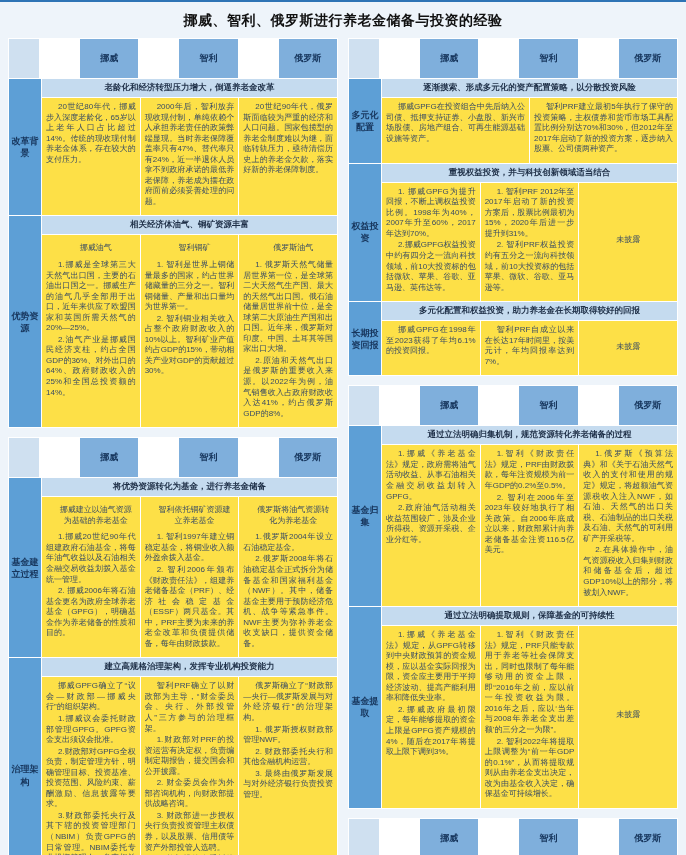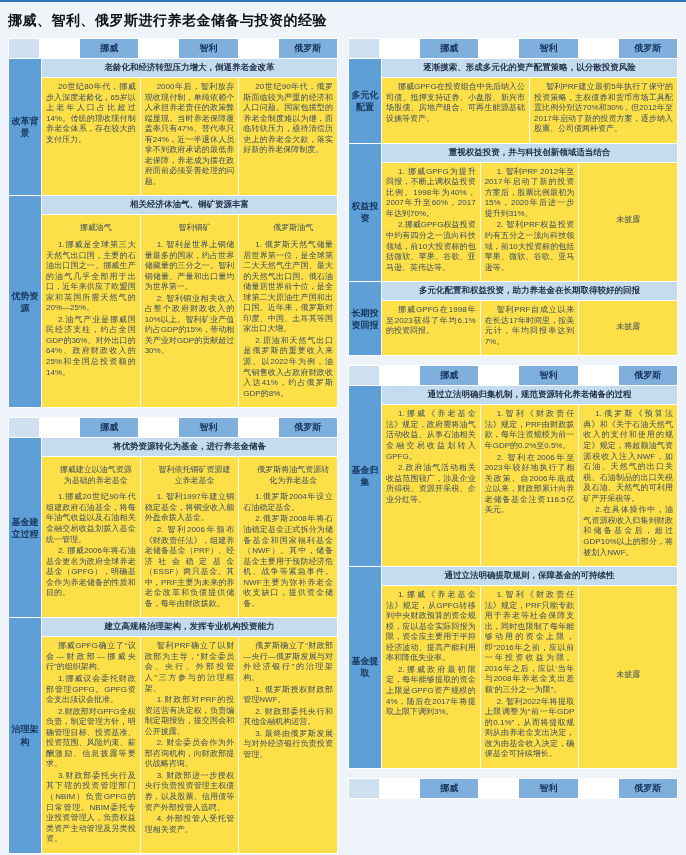--- a/index.html
+++ b/index.html
@@ -4,34 +4,34 @@
 <style>
   html,body{margin:0;padding:0;}
   body{
     width:686px;min-height:855px;background:#eef4fa;
     font-family:"Liberation Sans","DejaVu Sans",sans-serif;
     color:#3a4c63;
   }
   .top-rule{height:2px;background:#2e74b5;width:100%;}
   .page{padding:4px 8px 10px 8px;}
   .title{
-    margin:6px 0 8px 0;
+    margin:6px 0 8px 0;text-align:center;
     font-size:14px;font-weight:bold;color:#111;letter-spacing:0.5px;
   }
   .cols{display:flex;gap:10px;align-items:flex-start;}
   .col{flex:1 1 0;display:flex;flex-direction:column;gap:9px;}
   .tbl{
     display:flex;flex-direction:column;gap:1px;
     background:#ffffff;border:1px solid #ffffff;
   }
   .tbl-head{display:flex;gap:1px;}
   .corner{width:30px;flex:0 0 30px;background:#cfe0f0;}
   .head-cell{
     flex:1 1 0;background:#7fafdc;color:#17365d;
-    font-weight:bold;font-size:9px;text-align:center;padding:3px 1px;margin-left:40px;
+    font-weight:bold;font-size:9px;text-align:center;padding:13px 1px;margin-left:40px;
   }
   .sec-row{display:flex;gap:1px;}
   .lbl-cell{
     width:30px;flex:0 0 30px;background:#5d9fd6;color:#17365d;
     font-weight:bold;font-size:9px;line-height:1.35;
     display:flex;align-items:center;justify-content:center;text-align:center;
     padding:2px 1px;word-break:break-all;
   }
   .sec-body{flex:1 1 0;display:flex;flex-direction:column;gap:1px;min-width:0;}
   .sec-title{

